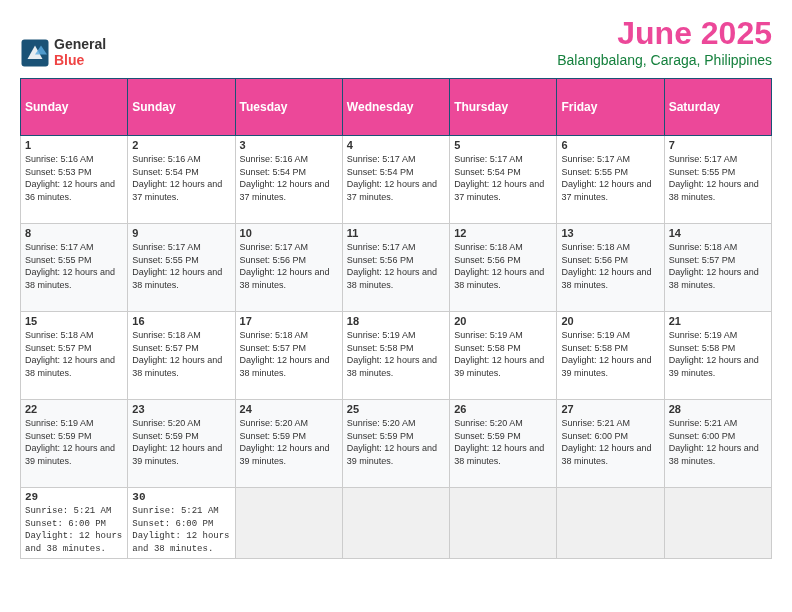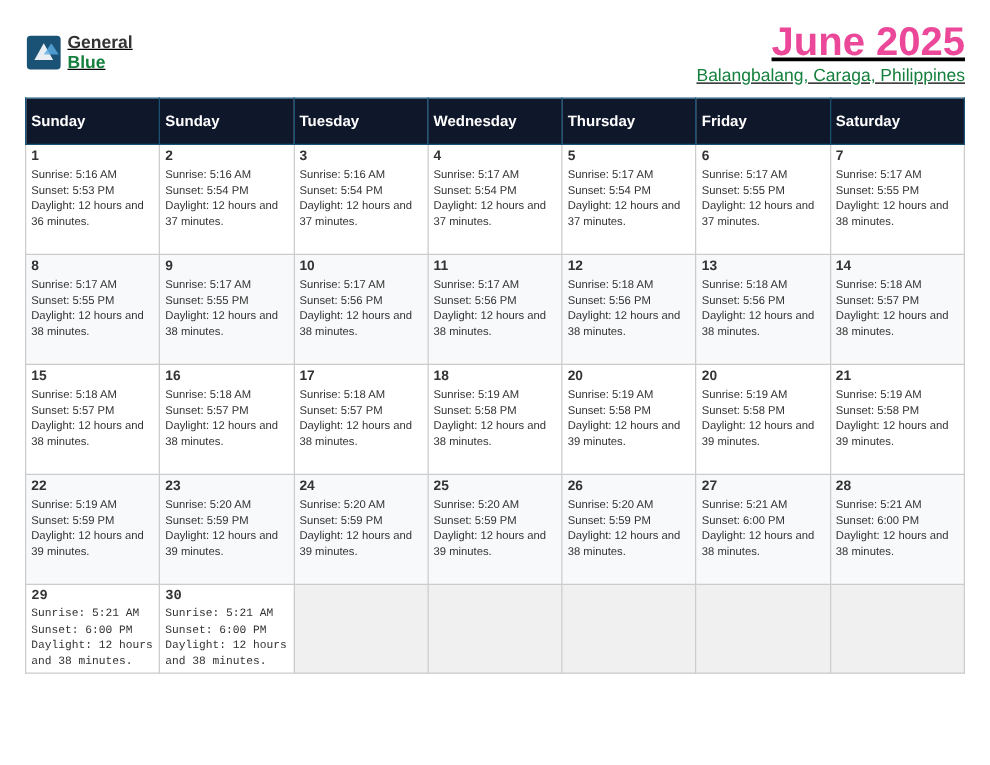--- a/index.html
+++ b/index.html
@@ -11,43 +11,42 @@
       overflow: hidden;
     }
     .page {
       width: 792px;
       height: 612px;
       padding: 15px 20px;
     }
     .header {
       display: flex;
       justify-content: space-between;
-      align-items: center;
+      align-items: flex-end;
       margin-bottom: 10px;
-      text-decoration: underline;
     }
     .logo {
       display: flex;
       align-items: center;
       gap: 4px;
     }
     .logo-text {
       display: flex;
       flex-direction: column;
       line-height: 1.1;
     }
     .logo-general {
       font-size: 14px;
       font-weight: bold;
       color: #333;
     }
     .logo-blue {
       font-size: 14px;
       font-weight: bold;
-      color: #15803d;
+      color: #ef4444;
     }
     .logo-icon {
       width: 30px;
       height: 30px;
     }
     .title-section {
       text-align: right;
     }
     .month-title {
       font-size: 32px;
@@ -57,23 +56,23 @@
     .location {
       font-size: 14px;
       color: #15803d;
     }
     .calendar-table {
       width: 100%;
       border-collapse: collapse;
       border: 1px solid #ccc;
     }
     .calendar-table th {
-      background: #0f172a;
+      background: #ec4899;
       color: white;
-      padding: 11px 4px;
+      padding: 21px 4px;
       font-size: 12px;
       font-weight: bold;
       text-align: left;
       border: 1px solid #1a5276;
     }
     .calendar-table td {
       border: 1px solid #ccc;
       padding: 3px 4px;
       vertical-align: top;
       font-size: 9.5px;

